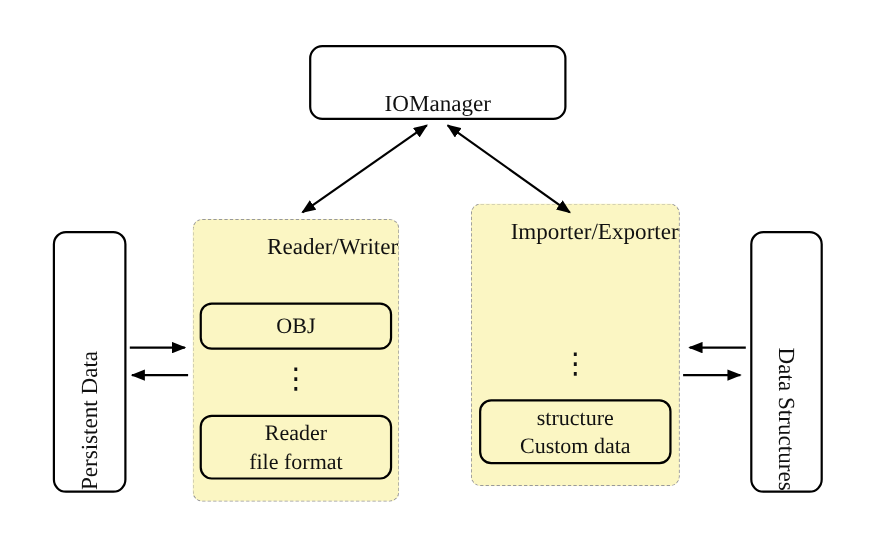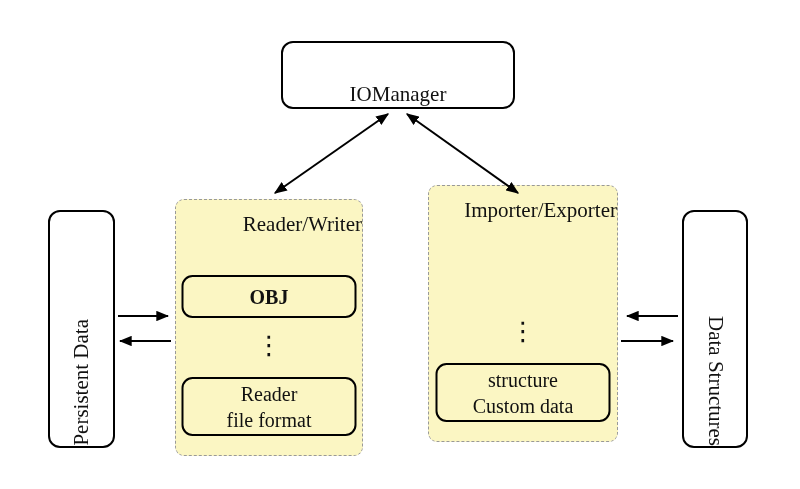--- a/index.html
+++ b/index.html
@@ -69,21 +69,21 @@
     border-radius: 11px;
     box-sizing: border-box;
     display: flex;
     flex-direction: column;
     align-items: center;
     justify-content: center;
     text-align: center;
     font-size: 20px;
     line-height: 26px;
   }
-  .item-top    { top: 75px;  width: 175px; height: 43px; font-weight: bold; }
+  .item-top    { top: 75px;  width: 175px; height: 43px; }
   .item-bottom { top: 177px; width: 175px; height: 59px; }
   .vdots {
     position: absolute;
     top: 130px;
     left: 0;
     right: 0;
     text-align: center;
     font-family: "DejaVu Sans", sans-serif;
     font-size: 26px;
     line-height: 30px;

